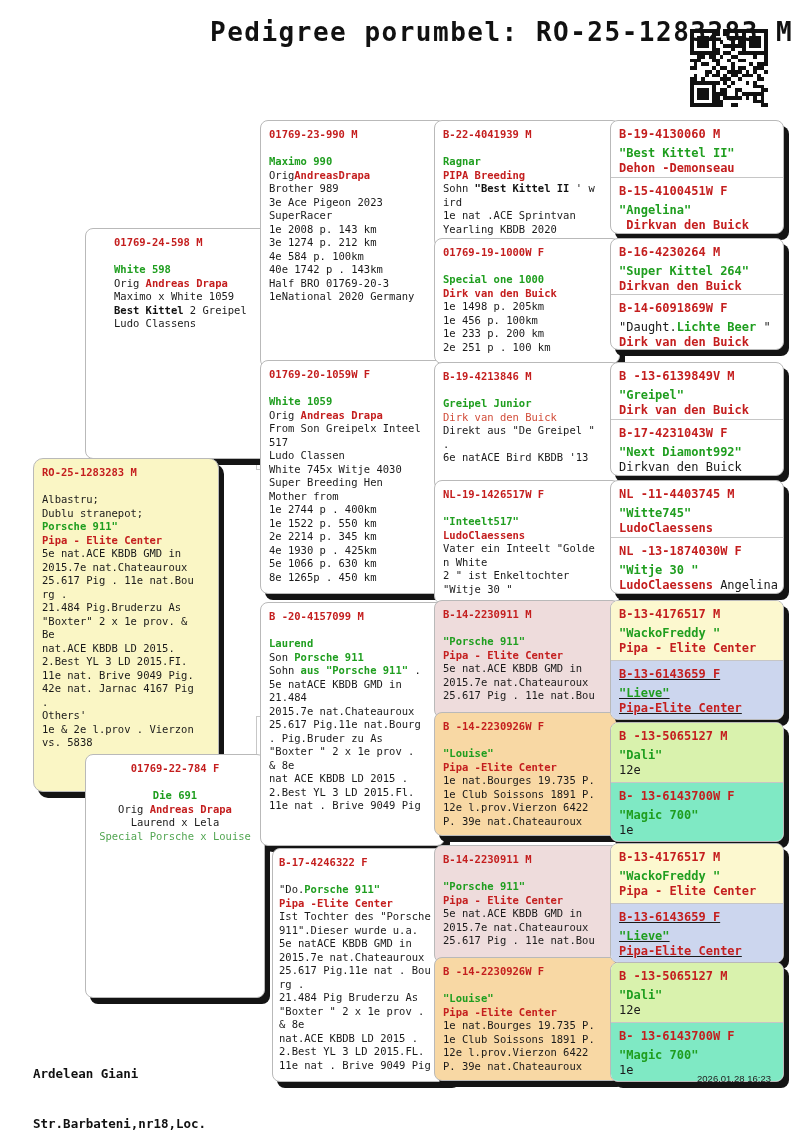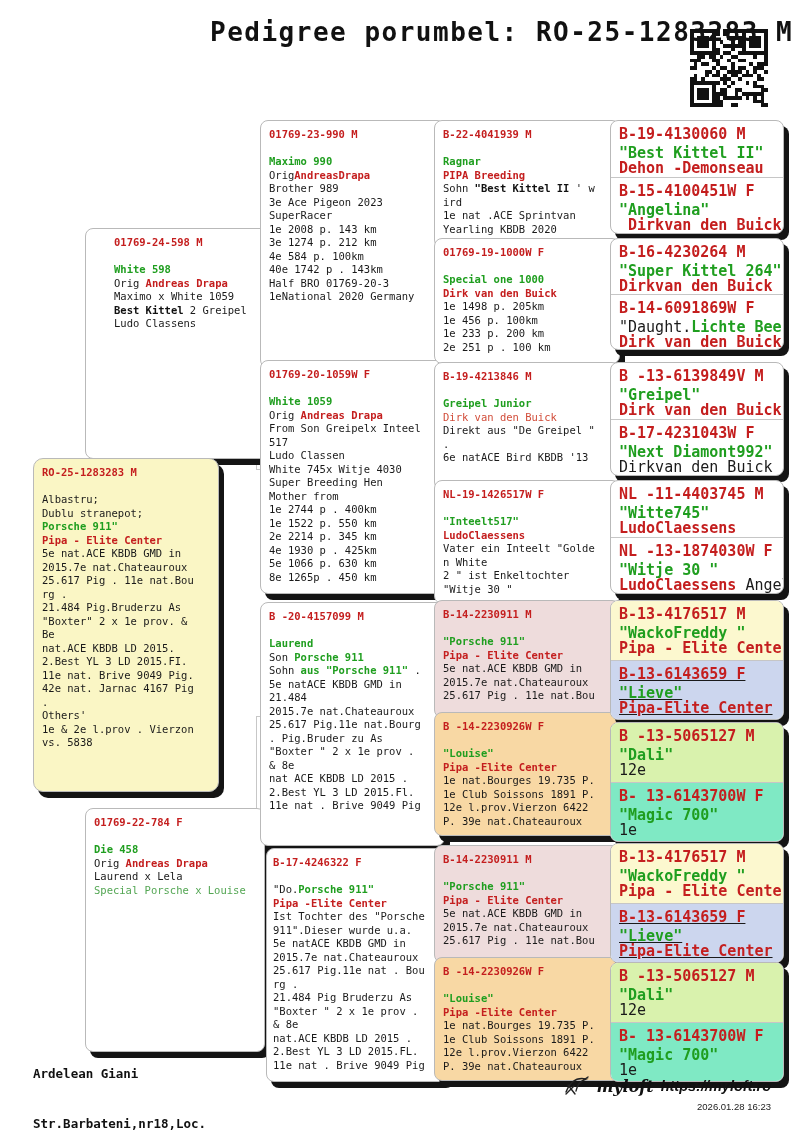--- a/index.html
+++ b/index.html
@@ -18,38 +18,38 @@
   .ln{min-height:13.5px;}
   .rb{color:#c41e1e;font-weight:bold;}
   .gb{color:#1f9e1f;font-weight:bold;}
   .g{color:#53a653;}
   .r{color:#d24d3a;}
   .k{color:#1a1a1a;}
   .kb{color:#111;font-weight:bold;}
 
   .c-father{left:85px;top:228px;width:162px;height:215px;padding-left:28px;}
   .c-subject{left:33px;top:458px;width:168px;height:318px;background:#faf6c5;border-radius:10px;}
-  .c-mother{left:85px;top:808px;width:162px;height:228px;}
+  .c-mother{left:85px;top:754px;width:162px;height:228px;text-align:center;}
   .c-g1{left:260px;top:120px;width:167px;height:232px;}
   .c-g2{left:260px;top:360px;width:167px;height:218px;}
   .c-g3{left:260px;top:602px;width:167px;height:228px;}
-  .c-g4{left:266px;top:848px;width:167px;height:218px;padding-left:6px;}
+  .c-g4{left:272px;top:848px;width:167px;height:218px;padding-left:6px;}
   .c-gg1{left:434px;top:120px;width:168px;height:112px;}
   .c-gg2{left:434px;top:238px;width:168px;height:110px;}
   .c-gg3{left:434px;top:362px;width:168px;height:112px;}
   .c-gg4{left:434px;top:480px;width:168px;height:108px;}
   .c-gg5{left:434px;top:600px;width:168px;height:102px;background:#eedcdc;}
   .c-gg6{left:434px;top:712px;width:168px;height:108px;background:#f8d8a4;}
   .c-gg7{left:434px;top:845px;width:168px;height:102px;background:#eedcdc;}
   .c-gg8{left:434px;top:957px;width:168px;height:108px;background:#f8d8a4;}
 
   .pcard{position:absolute;z-index:2;border:1px solid #b9b9b9;border-radius:8px;
          box-shadow:5px 6px 0 #141414;overflow:hidden;background:#fff;
          display:flex;flex-direction:column;}
-  .entry{flex:1;padding:6px 8px 14px;font-size:15px;line-height:15px;
+  .entry{flex:1;padding:6px 8px 14px;font-size:12px;line-height:15px;
          white-space:pre;overflow:hidden;}
   .entry + .entry{border-top:1px solid #c6c6c6;}
   .entry .ln{min-height:15px;}
   .entry .ln:first-child{margin-bottom:4px;}
   .bg-yellow{background:#fcf8cf;}
   .bg-blue{background:#ccd6ee;text-decoration:underline;}
   .bg-green{background:#d9f2ad;}
   .bg-teal{background:#7fe9c4;}
   .c-p1{left:610px;top:120px;width:172px;height:112px;}
   .c-p2{left:610px;top:238px;width:172px;height:110px;}
@@ -350,21 +350,21 @@
     <div class="conn" style="left: 602px; top: 418px; width: 8px; height: 1px;"></div>
     <div class="conn" style="left: 602px; top: 534px; width: 8px; height: 1px;"></div>
     <div class="conn" style="left: 602px; top: 657px; width: 8px; height: 1px;"></div>
     <div class="conn" style="left: 602px; top: 777px; width: 8px; height: 1px;"></div>
     <div class="conn" style="left: 602px; top: 900px; width: 8px; height: 1px;"></div>
     <div class="conn" style="left: 602px; top: 1019px; width: 8px; height: 1px;"></div>
   </div>
 
 <div class="card c-father"><div class="ln"><span class="rb">01769-24-598 M</span></div><div class="ln">&nbsp;</div><div class="ln"><span class="gb">White 598</span></div><div class="ln"><span class="k">Orig </span><span class="rb">Andreas Drapa</span></div><div class="ln"><span class="k">Maximo x White 1059</span></div><div class="ln"><span class="kb">Best Kittel</span><span class="k"> 2 Greipel</span></div><div class="ln"><span class="k">Ludo Classens</span></div></div>
 <div class="card c-subject"><div class="ln"><span class="rb">RO-25-1283283 M</span></div><div class="ln">&nbsp;</div><div class="ln"><span class="k">Albastru;</span></div><div class="ln"><span class="k">Dublu stranepot;</span></div><div class="ln"><span class="gb">Porsche 911"</span></div><div class="ln"><span class="rb">Pipa - Elite Center</span></div><div class="ln"><span class="k">5e nat.ACE KBDB GMD in</span></div><div class="ln"><span class="k">2015.7e nat.Chateauroux</span></div><div class="ln"><span class="k">25.617 Pig . 11e nat.Bou</span></div><div class="ln"><span class="k">rg .</span></div><div class="ln"><span class="k">21.484 Pig.Bruderzu As</span></div><div class="ln"><span class="k">"Boxter" 2 x 1e prov. &amp;</span></div><div class="ln"><span class="k">Be</span></div><div class="ln"><span class="k">nat.ACE KBDB LD 2015.</span></div><div class="ln"><span class="k">2.Best YL 3 LD 2015.FI.</span></div><div class="ln"><span class="k">11e nat. Brive 9049 Pig.</span></div><div class="ln"><span class="k">42e nat. Jarnac 4167 Pig</span></div><div class="ln"><span class="k">.</span></div><div class="ln"><span class="k">Others'</span></div><div class="ln"><span class="k">1e &amp; 2e l.prov . Vierzon</span></div><div class="ln"><span class="k">vs. 5838</span></div></div>
-<div class="card c-mother"><div class="ln"><span class="rb">01769-22-784 F</span></div><div class="ln">&nbsp;</div><div class="ln"><span class="gb">Die 458</span></div><div class="ln"><span class="k">Orig </span><span class="rb">Andreas Drapa</span></div><div class="ln"><span class="k">Laurend x Lela</span></div><div class="ln"><span class="g">Special Porsche x Louise</span></div></div>
+<div class="card c-mother"><div class="ln"><span class="rb">01769-22-784 F</span></div><div class="ln">&nbsp;</div><div class="ln"><span class="gb">Die 691</span></div><div class="ln"><span class="k">Orig </span><span class="rb">Andreas Drapa</span></div><div class="ln"><span class="k">Laurend x Lela</span></div><div class="ln"><span class="g">Special Porsche x Louise</span></div></div>
 
 <div class="card c-g1"><div class="ln"><span class="rb">01769-23-990 M</span></div><div class="ln">&nbsp;</div><div class="ln"><span class="gb">Maximo 990</span></div><div class="ln"><span class="k">Orig</span><span class="rb">AndreasDrapa</span></div><div class="ln"><span class="k">Brother 989</span></div><div class="ln"><span class="k">3e Ace Pigeon 2023</span></div><div class="ln"><span class="k">SuperRacer</span></div><div class="ln"><span class="k">1e 2008 p. 143 km</span></div><div class="ln"><span class="k">3e 1274 p. 212 km</span></div><div class="ln"><span class="k">4e 584 p. 100km</span></div><div class="ln"><span class="k">40e 1742 p . 143km</span></div><div class="ln"><span class="k">Half BRO 01769-20-3</span></div><div class="ln"><span class="k">1eNational 2020 Germany</span></div></div>
 <div class="card c-g2"><div class="ln"><span class="rb">01769-20-1059W F</span></div><div class="ln">&nbsp;</div><div class="ln"><span class="gb">White 1059</span></div><div class="ln"><span class="k">Orig </span><span class="rb">Andreas Drapa</span></div><div class="ln"><span class="k">From Son Greipelx Inteel</span></div><div class="ln"><span class="k">517</span></div><div class="ln"><span class="k">Ludo Classen</span></div><div class="ln"><span class="k">White 745x Witje 4030</span></div><div class="ln"><span class="k">Super Breeding Hen</span></div><div class="ln"><span class="k">Mother from</span></div><div class="ln"><span class="k">1e 2744 p . 400km</span></div><div class="ln"><span class="k">1e 1522 p. 550 km</span></div><div class="ln"><span class="k">2e 2214 p. 345 km</span></div><div class="ln"><span class="k">4e 1930 p . 425km</span></div><div class="ln"><span class="k">5e 1066 p. 630 km</span></div><div class="ln"><span class="k">8e 1265p . 450 km</span></div></div>
 <div class="card c-g3"><div class="ln"><span class="rb">B -20-4157099 M</span></div><div class="ln">&nbsp;</div><div class="ln"><span class="gb">Laurend</span></div><div class="ln"><span class="k">Son </span><span class="gb">Porsche 911</span></div><div class="ln"><span class="k">Sohn </span><span class="gb">aus "Porsche 911"</span><span class="k"> .</span></div><div class="ln"><span class="k">5e natACE KBDB GMD in</span></div><div class="ln"><span class="k">21.484</span></div><div class="ln"><span class="k">2015.7e nat.Chateauroux</span></div><div class="ln"><span class="k">25.617 Pig.11e nat.Bourg</span></div><div class="ln"><span class="k">. Pig.Bruder zu As</span></div><div class="ln"><span class="k">"Boxter " 2 x 1e prov .</span></div><div class="ln"><span class="k">&amp; 8e</span></div><div class="ln"><span class="k">nat ACE KBDB LD 2015 .</span></div><div class="ln"><span class="k">2.Best YL 3 LD 2015.Fl.</span></div><div class="ln"><span class="k">11e nat . Brive 9049 Pig</span></div></div>
 <div class="card c-g4"><div class="ln"><span class="rb">B-17-4246322 F</span></div><div class="ln">&nbsp;</div><div class="ln"><span class="k">"Do.</span><span class="gb">Porsche 911"</span></div><div class="ln"><span class="rb">Pipa -Elite Center</span></div><div class="ln"><span class="k">Ist Tochter des "Porsche</span></div><div class="ln"><span class="k">911".Dieser wurde u.a.</span></div><div class="ln"><span class="k">5e natACE KBDB GMD in</span></div><div class="ln"><span class="k">2015.7e nat.Chateauroux</span></div><div class="ln"><span class="k">25.617 Pig.11e nat . Bou</span></div><div class="ln"><span class="k">rg .</span></div><div class="ln"><span class="k">21.484 Pig Bruderzu As</span></div><div class="ln"><span class="k">"Boxter " 2 x 1e prov .</span></div><div class="ln"><span class="k">&amp; 8e</span></div><div class="ln"><span class="k">nat.ACE KBDB LD 2015 .</span></div><div class="ln"><span class="k">2.Best YL 3 LD 2015.FL.</span></div><div class="ln"><span class="k">11e nat . Brive 9049 Pig</span></div></div>
 
 <div class="card c-gg1"><div class="ln"><span class="rb">B-22-4041939 M</span></div><div class="ln">&nbsp;</div><div class="ln"><span class="gb">Ragnar</span></div><div class="ln"><span class="rb">PIPA Breeding</span></div><div class="ln"><span class="k">Sohn </span><span class="kb">"Best Kittel II</span><span class="k"> ' w</span></div><div class="ln"><span class="k">ird</span></div><div class="ln"><span class="k">1e nat .ACE Sprintvan</span></div><div class="ln"><span class="k">Yearling KBDB 2020</span></div></div>
 <div class="card c-gg2"><div class="ln"><span class="rb">01769-19-1000W F</span></div><div class="ln">&nbsp;</div><div class="ln"><span class="gb">Special one 1000</span></div><div class="ln"><span class="rb">Dirk van den Buick</span></div><div class="ln"><span class="k">1e 1498 p. 205km</span></div><div class="ln"><span class="k">1e 456 p. 100km</span></div><div class="ln"><span class="k">1e 233 p. 200 km</span></div><div class="ln"><span class="k">2e 251 p . 100 km</span></div></div>
 <div class="card c-gg3"><div class="ln"><span class="rb">B-19-4213846 M</span></div><div class="ln">&nbsp;</div><div class="ln"><span class="gb">Greipel Junior</span></div><div class="ln"><span class="r">Dirk van den Buick</span></div><div class="ln"><span class="k">Direkt aus "De Greipel "</span></div><div class="ln"><span class="k">.</span></div><div class="ln"><span class="k">6e natACE Bird KBDB '13</span></div></div>
 <div class="card c-gg4"><div class="ln"><span class="rb">NL-19-1426517W F</span></div><div class="ln">&nbsp;</div><div class="ln"><span class="gb">"Inteelt517"</span></div><div class="ln"><span class="rb">LudoClaessens</span></div><div class="ln"><span class="k">Vater ein Inteelt "Golde</span></div><div class="ln"><span class="k">n White</span></div><div class="ln"><span class="k">2 " ist Enkeltochter</span></div><div class="ln"><span class="k">"Witje 30 "</span></div></div>
@@ -408,25 +408,14 @@
 
 <div class="owner">
   <div>Ardelean Giani</div>
   <div>Str.Barbateni,nr18,Loc.</div>
   
   
   
 </div>
 
 <div class="brand">
-  <div class="brand-top">
-    <span>
-      <svg width="26" height="24" viewBox="0 0 26 24" fill="none" stroke="#222" stroke-width="1.4" stroke-linecap="round">
-        <path d="M3 20 C7 10 14 5 23 7 C17 9 14 13 13 19"></path>
-        <path d="M5 13 L12 22 M3 22 L11 14"></path>
-        <path d="M22 7 L25 5"></path>
-      </svg>
-    </span>
-    <span class="myloft-name">myloft</span>
-    <span class="myloft-url">https://myloft.ro</span>
-  </div>
   <div class="timestamp">2026.01.28 16:23</div>
 </div>
 
 </body></html>

